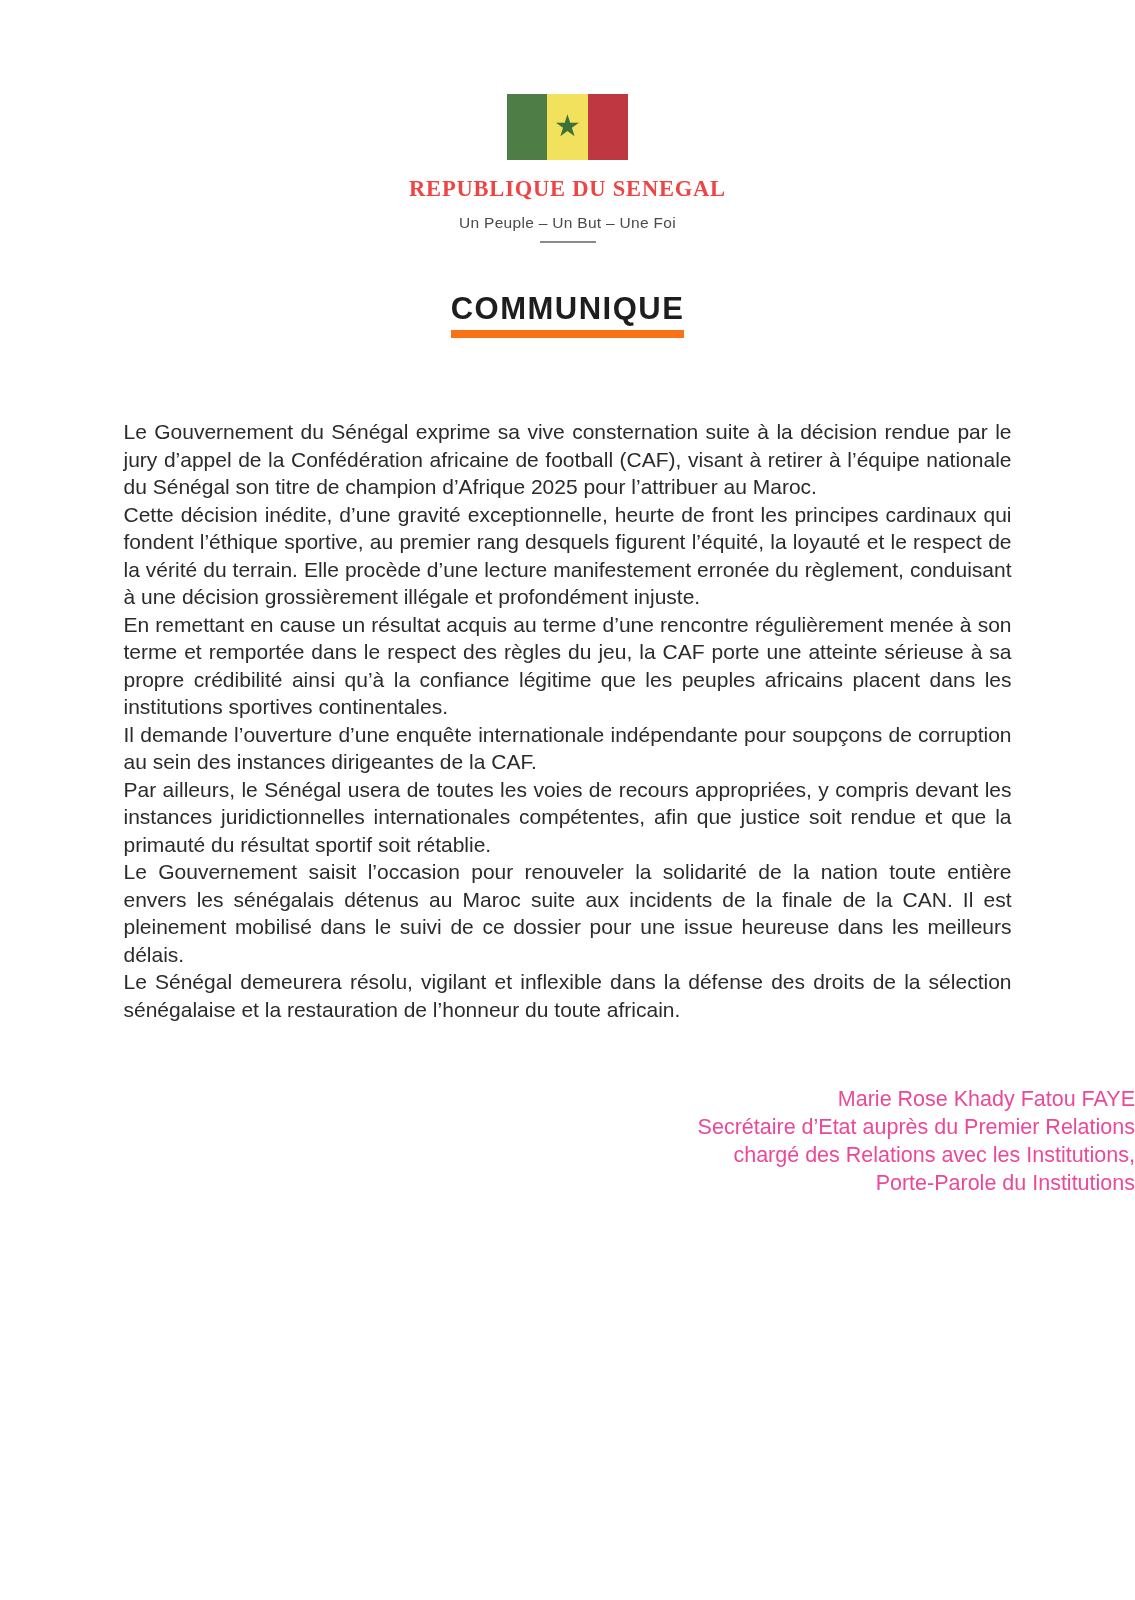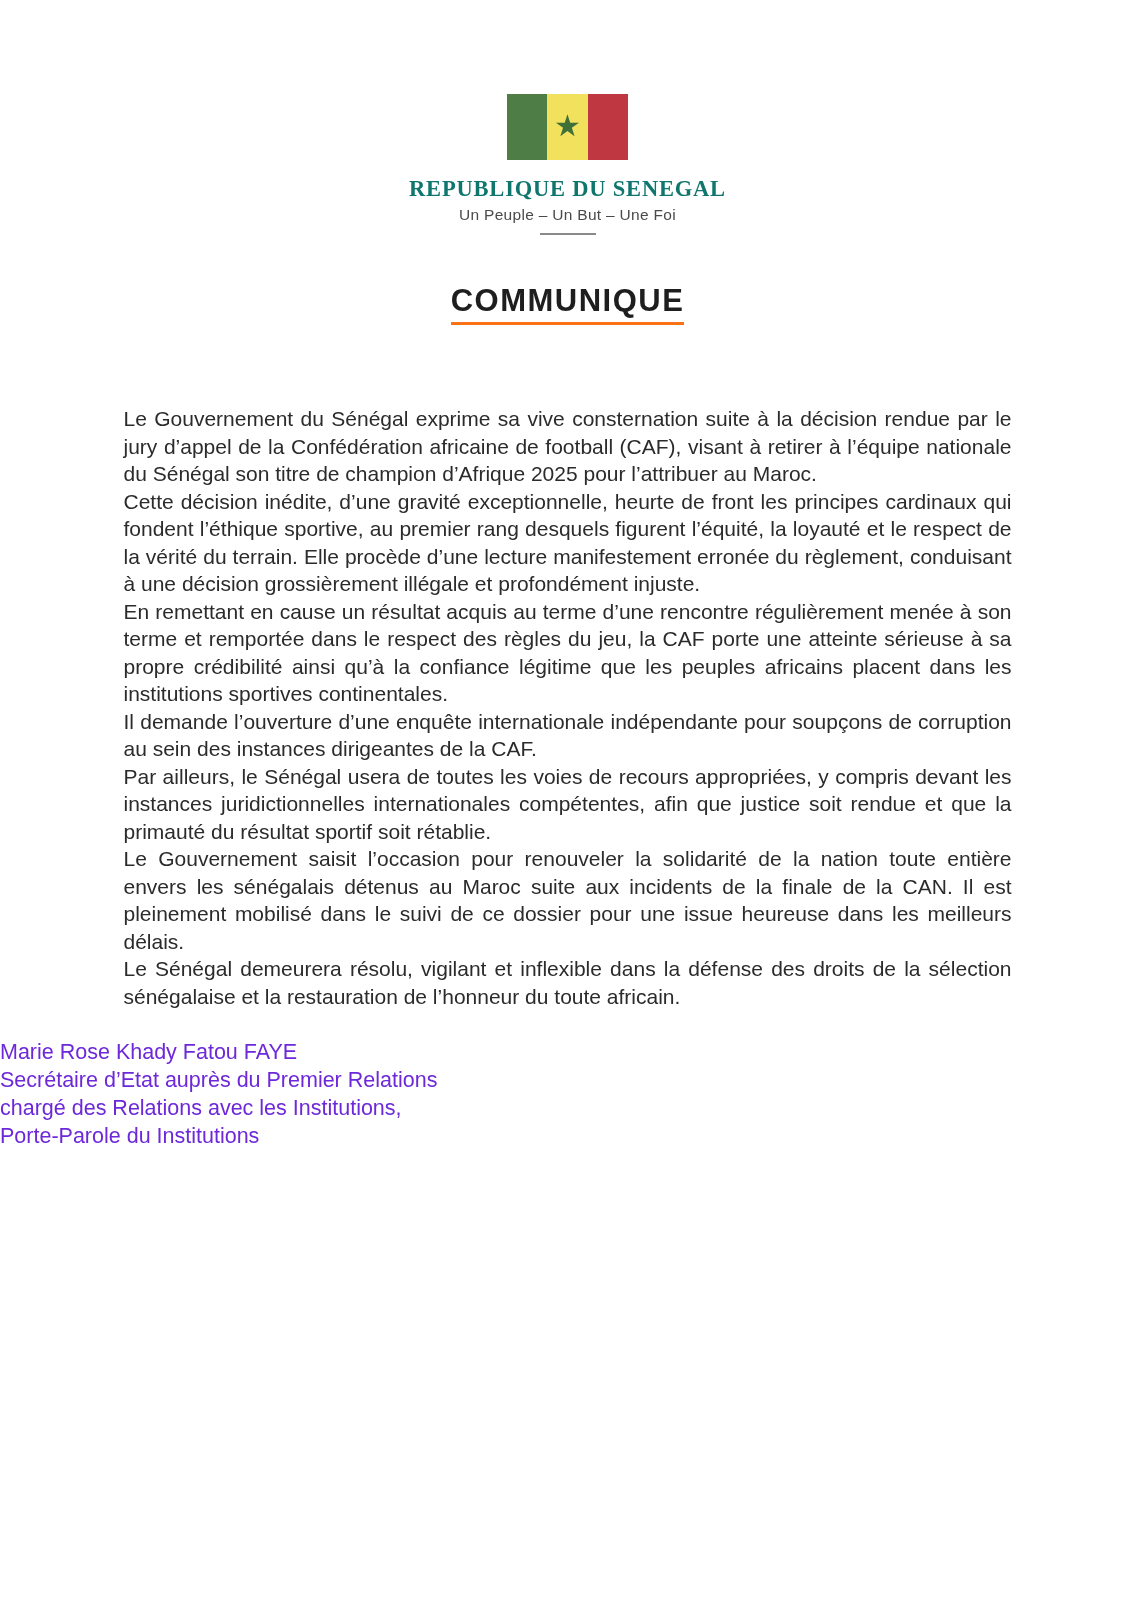--- a/index.html
+++ b/index.html
@@ -43,24 +43,24 @@
     text-align: center;
     font-size: 30px;
     line-height: 30px;
   }
   .country {
     margin-top: 12px;
     font-family: "Liberation Serif", serif;
     font-weight: bold;
     font-size: 22.5px;
     letter-spacing: 0.8px;
-    color: #0f766e;
+    color: #ef4444;
   }
   .motto {
-    margin-top: 4px;
+    margin-top: 12px;
     font-size: 15.5px;
     color: #4a4a4a;
     letter-spacing: 0.3px;
   }
   .motto-divider {
     width: 56px;
     height: 2px;
     background: #8a8a8a;
     margin: 9px auto 0 auto;
   }
@@ -68,21 +68,21 @@
   .title-wrap {
     text-align: center;
     margin-top: 48px;
   }
   .doc-title {
     display: inline-block;
     font-size: 31px;
     font-weight: bold;
     letter-spacing: 1.5px;
     color: #1e1e1e;
-    border-bottom: 3px solid #f97316;
+    border-bottom: 8px solid #f97316;
     padding-bottom: 3px;
   }
   
   .body-text {
     width: 888px;
     margin: 80px auto 0 auto;
     font-size: 21px;
     line-height: 27.5px;
     text-align: justify;
     color: #2b2b2b;
@@ -91,25 +91,25 @@
     margin: 0;
   }
   
   .dateline {
     text-align: center;
     margin-top: 54px;
     font-size: 21.5px;
     color: #2b2b2b;
   }
   .signature {
-    text-align: left;
-    margin-top: 28px;
+    text-align: right;
+    margin-top: 62px;
     font-size: 21.5px;
     line-height: 28px;
-    color: #6d28d9;
+    color: #ec4899;
   }
 </style>
 </head>
 <body>
 
 <div class="page">
 
   <div class="header">
     <div class="flag">
       <span class="stripe" style="background: rgb(78, 126, 70);"></span><span class="stripe" style="background: rgb(242, 225, 92);"></span><span class="stripe" style="background: rgb(191, 55, 64);"></span>

